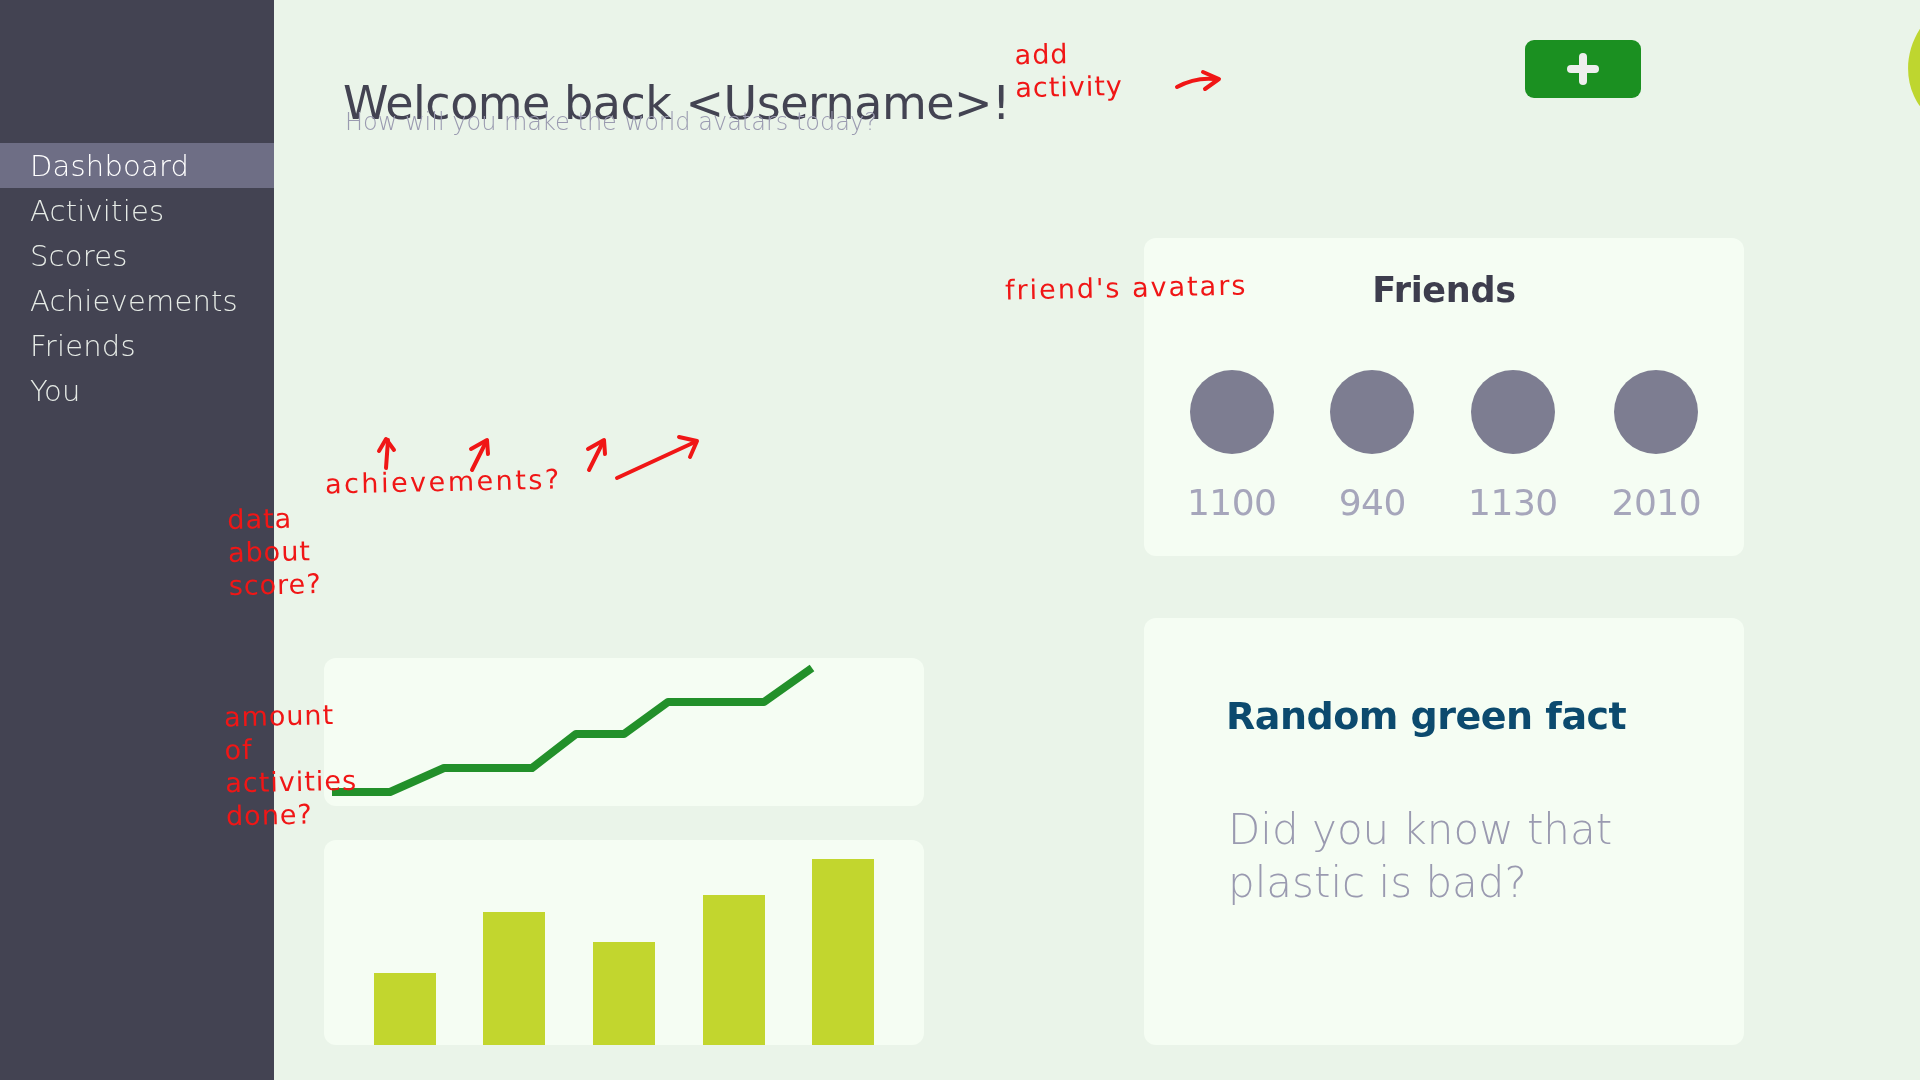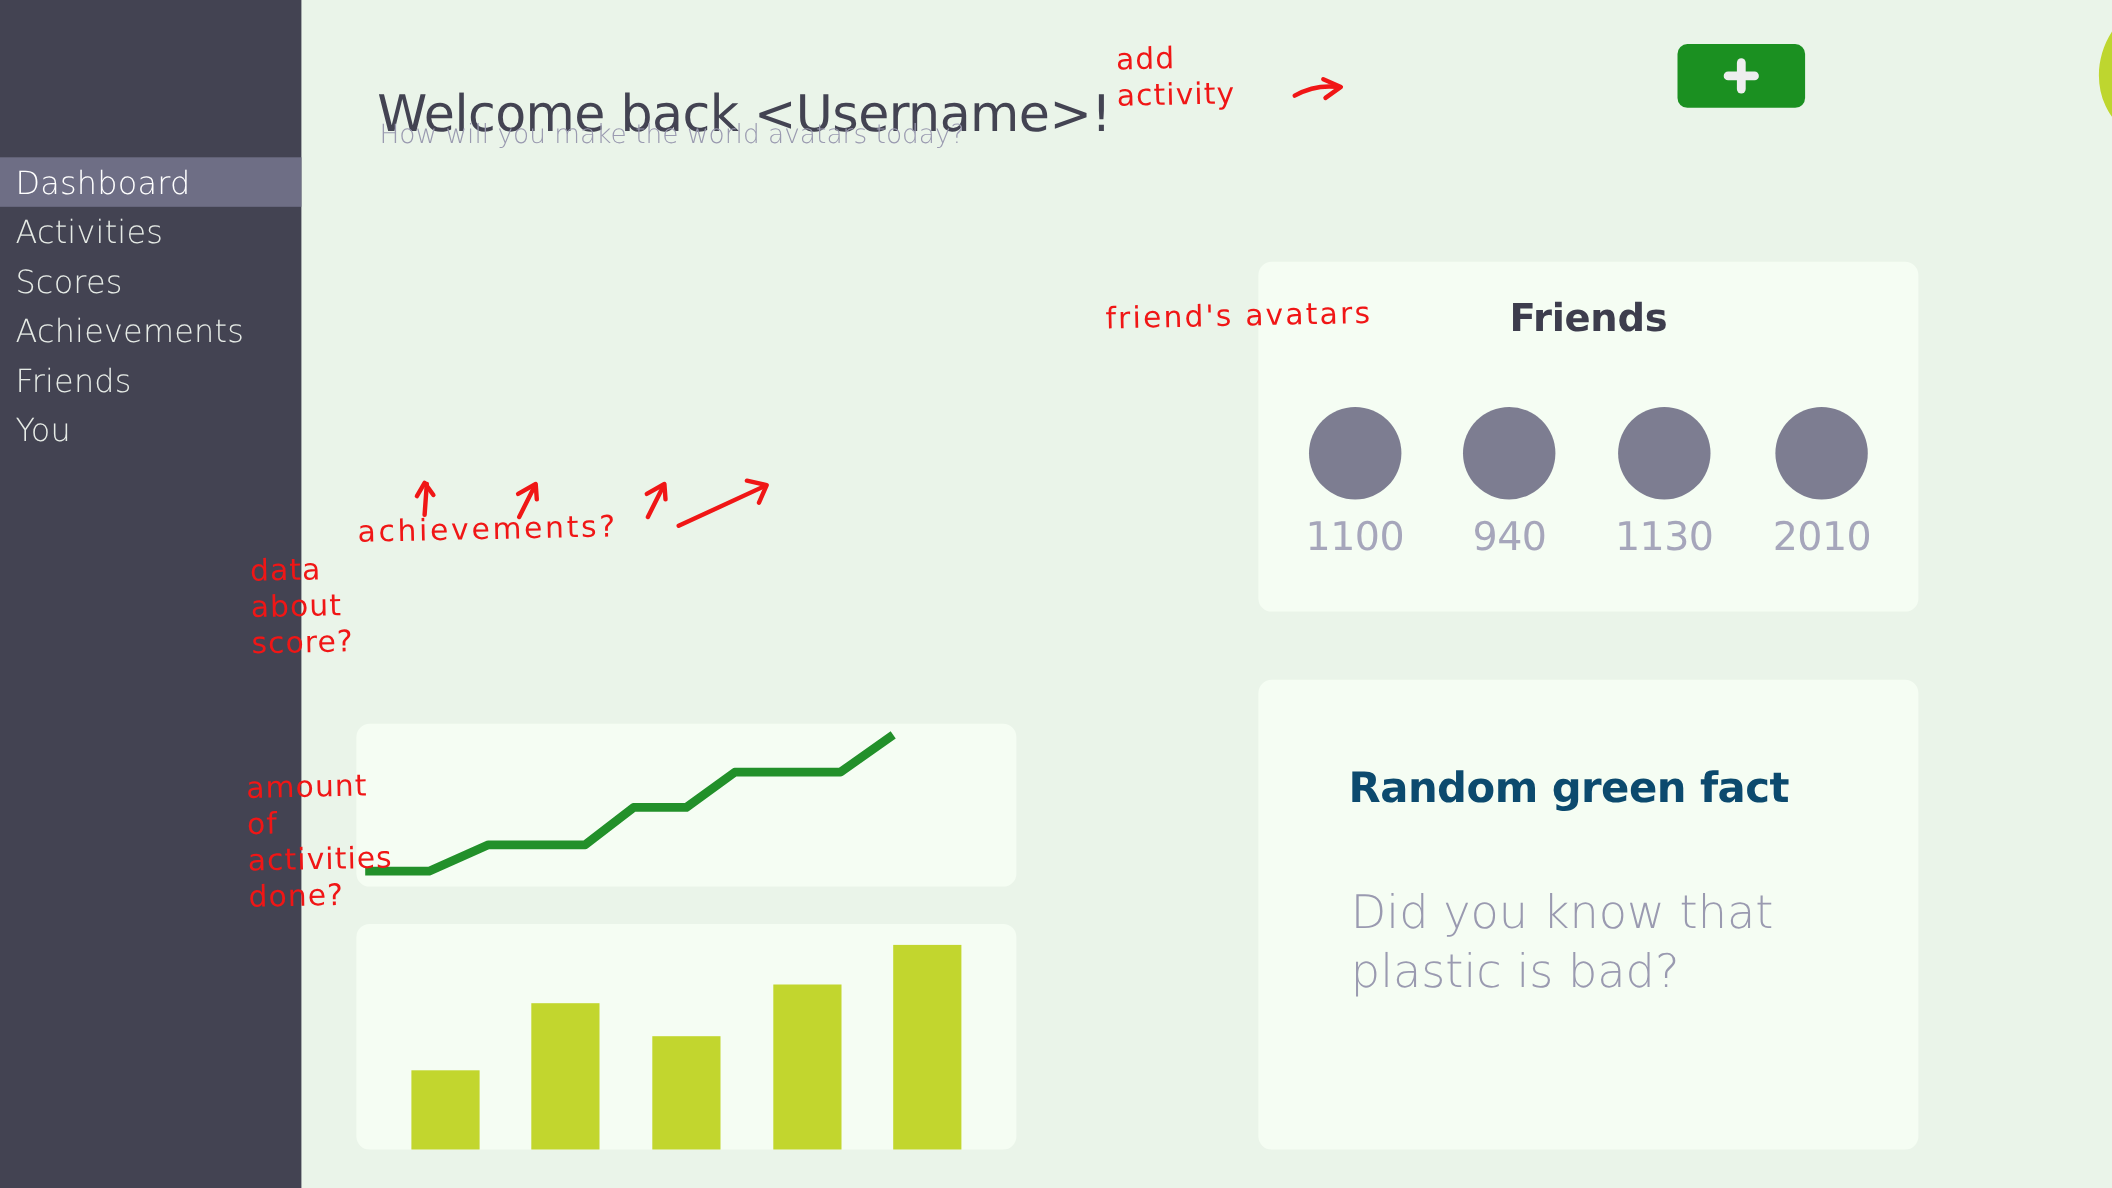--- a/index.html
+++ b/index.html
@@ -20,21 +20,21 @@
     position:absolute;left:18px;top:20px;
     font-size:54px;line-height:1;
     color:#12a211;
     font-family:"DejaVu Sans", sans-serif;
     letter-spacing:-1px;
     font-weight:400;
   }
   .nav{position:absolute;left:0;top:143px;width:274px;}
   .nav-item{
     height:45px;display:flex;align-items:center;
-    padding-left:14px;box-sizing:border-box;
+    padding-left:30px;box-sizing:border-box;
     color:#e6ebe6;font-size:29px;letter-spacing:.2px;
     font-family:"DejaVu Sans", sans-serif;
     font-weight:300;
   }
   .nav-item.active{background:#6e6e85;color:#ffffff;}
 
   
   .main{position:absolute;left:274px;top:0;right:0;bottom:0;}
   .welcome{
     position:absolute;left:69px;top:45px;
@@ -70,21 +70,21 @@
   .avatar-row{
     display:flex;justify-content:space-around;align-items:center;
     margin-top:26px;padding:0 26px;
   }
   .avatar{width:88px;height:88px;border-radius:50%;background:#7d7d91;}
 
   
   #card-friends{left:870px;top:238px;width:600px;height:318px;}
   #card-friends .card-title{margin-top:32px;}
   .friend-row{display:flex;justify-content:space-around;margin-top:60px;padding:0 16px;}
-  .friend{display:flex;flex-direction:column;align-items:center;}
+  .friend{display:flex;flex-direction:column;align-items:center;gap:14px;}
   .friend .avatar{width:84px;height:84px;}
   .friend-score{
     margin-top:14px;font-size:36px;color:#a6a6bb;font-weight:400;letter-spacing:-.5px;
   }
 
   
   #card-line{left:50px;top:658px;width:600px;height:148px;}
   
   #card-bars{left:50px;top:840px;width:600px;height:205px;}
   .bars{

